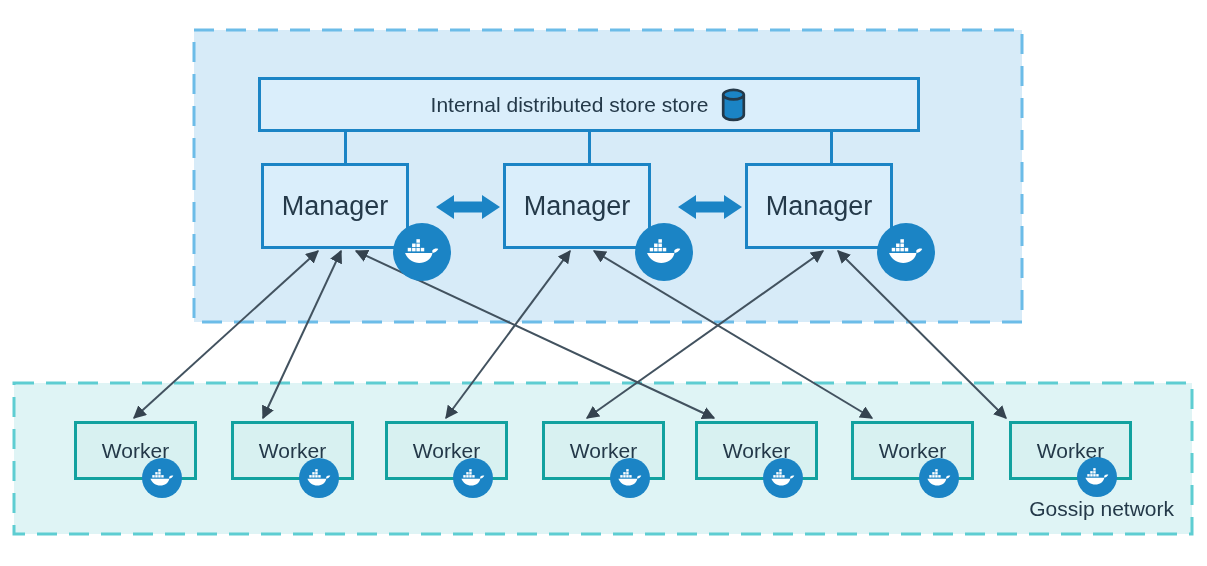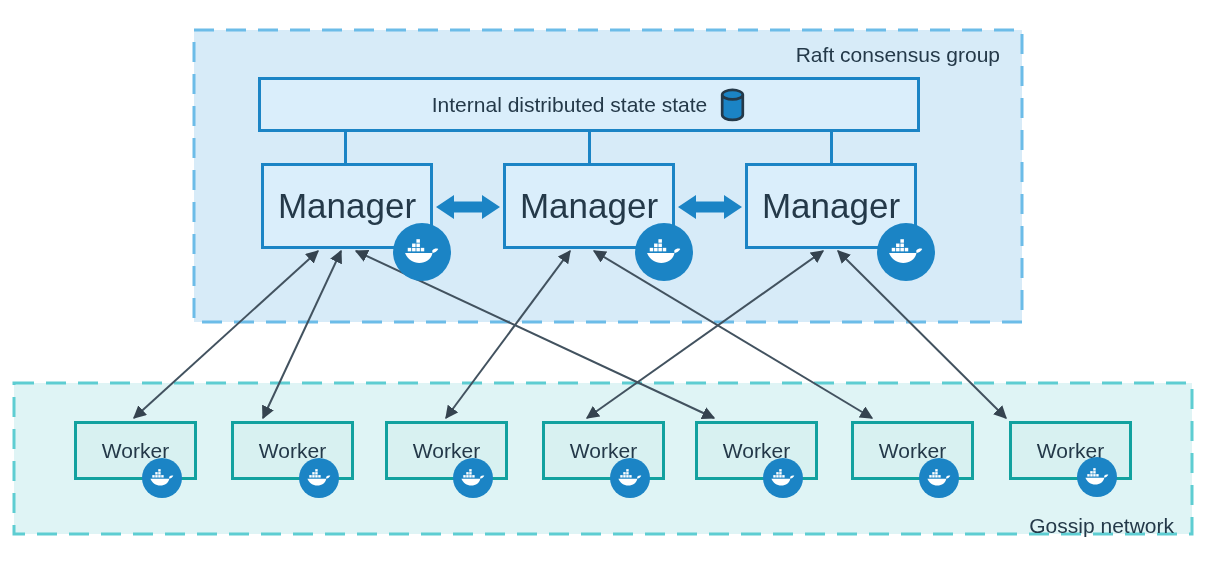--- a/index.html
+++ b/index.html
@@ -37,23 +37,23 @@
   }
   .node-box{
     position:absolute;display:flex;align-items:center;justify-content:center;
   }
   .store-box{
     left:258px;top:77px;width:662px;height:55px;
     background:var(--box-fill);border:3px solid var(--accent);
     gap:12px;font-size:21px;
   }
   .manager-box{
-    top:163px;width:172px;height:86px;
+    top:163px;width:148px;height:86px;
     background:var(--box-fill);border:3px solid var(--accent);
-    font-size:35px;
+    font-size:27px;
     align-items:center;
   }
   .worker-box{
     top:421px;width:123px;height:59px;
     background:var(--worker-fill);border:3px solid var(--worker-border);
     font-size:21px;
     margin-left:31px;
   }
   .whale{
     position:absolute;border-radius:50%;background:var(--accent);
@@ -88,25 +88,24 @@
 
     <line class="mw-arrow" x1="318" y1="251" x2="134" y2="418" marker-start="url(#ah)" marker-end="url(#ah)"></line>
     <line class="mw-arrow" x1="341" y1="251" x2="263" y2="418" marker-start="url(#ah)" marker-end="url(#ah)"></line>
     <line class="mw-arrow" x1="356" y1="251" x2="714" y2="418" marker-start="url(#ah)" marker-end="url(#ah)"></line>
     <line class="mw-arrow" x1="570" y1="251" x2="446" y2="418" marker-start="url(#ah)" marker-end="url(#ah)"></line>
     <line class="mw-arrow" x1="594" y1="251" x2="872" y2="418" marker-start="url(#ah)" marker-end="url(#ah)"></line>
     <line class="mw-arrow" x1="823" y1="251" x2="587" y2="418" marker-start="url(#ah)" marker-end="url(#ah)"></line>
     <line class="mw-arrow" x1="838" y1="251" x2="1006" y2="418" marker-start="url(#ah)" marker-end="url(#ah)"></line>
   </svg>
 
-  <div class="group-label" style="top:43px;right:207px;">Raft consensus group</div>
-  <div class="group-label" style="top:514px;right:33px;text-align:center;">Gossip network</div>
+  <div class="group-label" style="top:497px;right:33px;text-align:center;">Gossip network</div>
 
   <div class="node-box store-box">
-    <span>Internal distributed state state</span>
+    <span>Internal distributed store store</span>
     <svg class="cyl-icon" width="27" height="34" viewBox="0 0 26 33">
       <path d="M3,6.5 V26 C3,28.8 7.5,31 13,31 C18.5,31 23,28.8 23,26 V6.5" fill="#1b84c5" stroke="#243949" stroke-width="2.6"></path>
       <ellipse cx="13" cy="6.5" rx="10" ry="4.6" fill="#1b84c5" stroke="#243949" stroke-width="2.6"></ellipse>
     </svg>
   </div>
 
   <div class="node-box manager-box" style="left:261px;">
     <span>Manager</span>
   </div>
   <div class="node-box manager-box" style="left:503px;">

